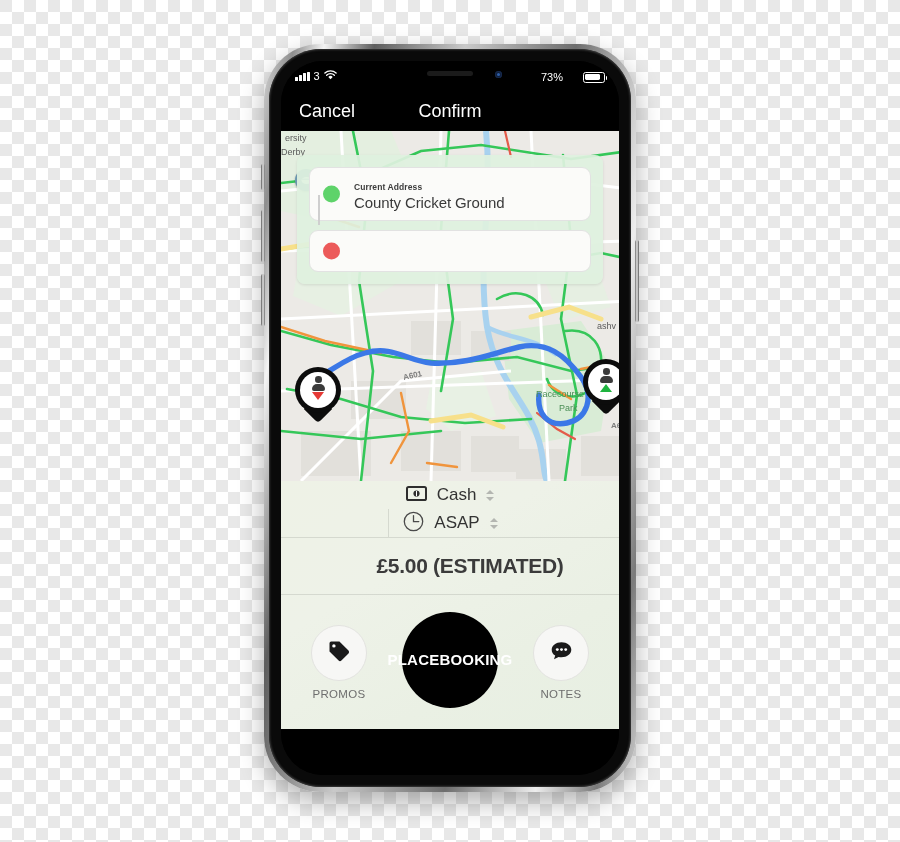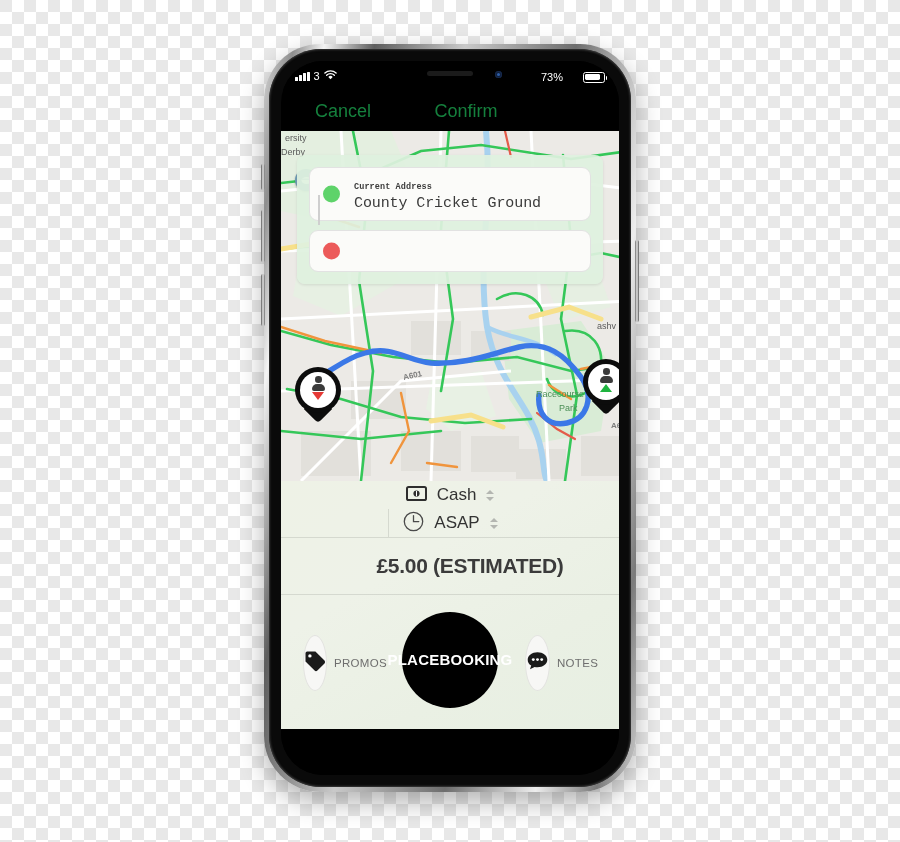--- a/index.html
+++ b/index.html
@@ -61,21 +61,21 @@
   .bars i:nth-child(3){height:7.5px;}
   .bars i:nth-child(4){height:9px;}
   .carrier{font-size:11px;font-weight:500;}
   .batt{width:22px;height:10.5px;border:1.2px solid #fff;border-radius:2.6px;position:relative;box-sizing:border-box;}
   .batt::after{content:"";position:absolute;right:-3.2px;top:3px;width:1.6px;height:4px;background:#fff;border-radius:0 1px 1px 0;}
   .batt i{position:absolute;left:1.2px;top:1.2px;bottom:1.2px;width:73%;background:#fff;border-radius:1.4px;display:block;}
   .pct{font-size:11px;font-weight:500;}
 
   
   .navbar{
-    position:absolute;left:16px;top:30px;width:100%;height:40px;background:#000;color:#15803d;z-index:29;
+    position:absolute;left:0;top:30px;width:100%;height:40px;background:#000;color:#ffffff;z-index:29;
   }
   .nav-cancel{position:absolute;left:18px;top:50%;transform:translateY(-50%);font-size:18px;font-weight:400;}
   .nav-title{position:absolute;left:50%;top:50%;transform:translate(-50%,-50%);font-size:18px;font-weight:400;}
 
   
   .map{
     position:absolute;left:0;top:70px;width:100%;height:350px;
     background:#eceae6;overflow:hidden;
   }
   .map svg{position:absolute;left:0;top:0;}
@@ -110,21 +110,20 @@
   .tri{width:0;height:0;margin-top:1px;}
   .tri.down{border-left:6px solid transparent;border-right:6px solid transparent;border-top:8px solid #e53935;}
   .tri.up{border-left:6px solid transparent;border-right:6px solid transparent;border-bottom:8px solid #1eb33f;}
 
   
   .addr-panel{
     position:absolute;left:16px;top:24px;right:16px;
     background:rgba(223,241,223,.93);
     border-radius:8px;padding:12px 12px 12px 12px;z-index:20;
     box-shadow:0 1px 3px rgba(0,0,0,.10);
-    font-family:Liberation Mono, monospace;
   }
   .addr-row{
     position:relative;display:flex;align-items:center;
     background:#fbfbf9;border:1px solid #e2e2e2;border-radius:9px;
     padding:8px 10px 8px 44px;min-height:42px;box-sizing:border-box;
   }
   .addr-row + .addr-row{margin-top:9px;}
   .dot{position:absolute;left:13px;top:50%;transform:translateY(-50%);width:17px;height:17px;border-radius:50%;}
   .dot.green{background:#5ed36a;}
   .dot.red{background:#ec5a5a;}
@@ -153,21 +152,21 @@
   .fare{
     height:56px;display:flex;align-items:center;justify-content:center;
     border-bottom:1px solid rgba(0,0,0,.10);
   }
   .fare span{font-size:21px;font-weight:700;color:#3b3b3b;letter-spacing:-.3px;margin-left:40px;}
 
   .actions{
     position:relative;height:calc(100% - 113px);
     display:flex;align-items:center;justify-content:space-between;padding:0 22px;box-sizing:border-box;
   }
-  .act{display:flex;flex-direction:row;align-items:center;gap:7px;width:72px;}
+  .act{display:flex;flex-direction:column;align-items:center;gap:7px;width:72px;}
   .act-circle{
     width:54px;height:54px;border-radius:50%;background:#f7f7f5;border:1px solid #e3e3e0;
     display:flex;align-items:center;justify-content:center;
   }
   .act-label{font-size:11.5px;color:#6e6e6e;letter-spacing:.3px;}
   .place{
     width:96px;height:96px;border-radius:50%;background:#000;color:#fff;
     display:flex;flex-direction:row;align-items:center;justify-content:center;
     line-height:1.18;font-size:15px;font-weight:700;letter-spacing:.2px;
     margin-bottom:6px;

